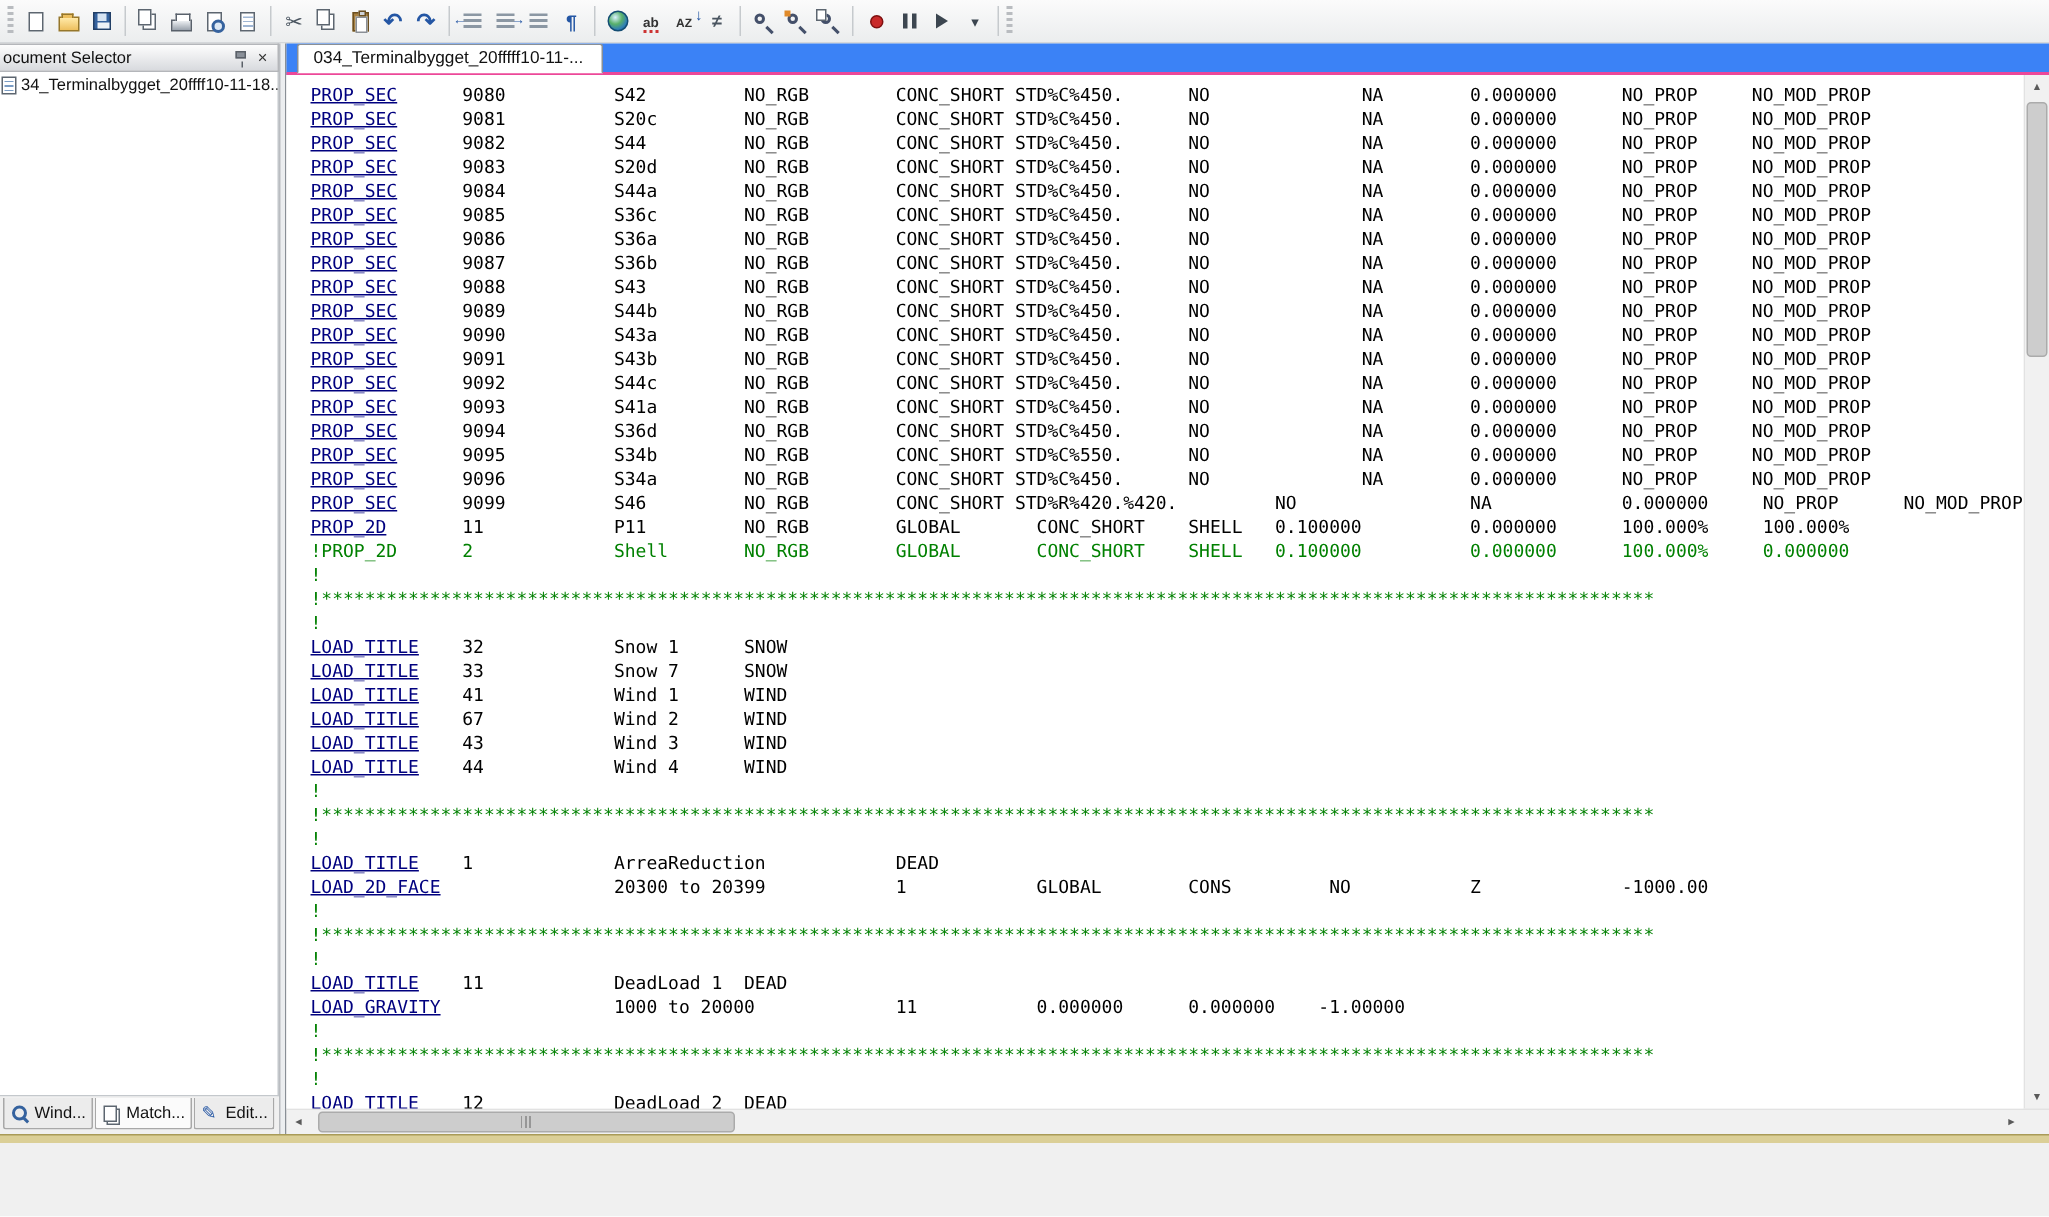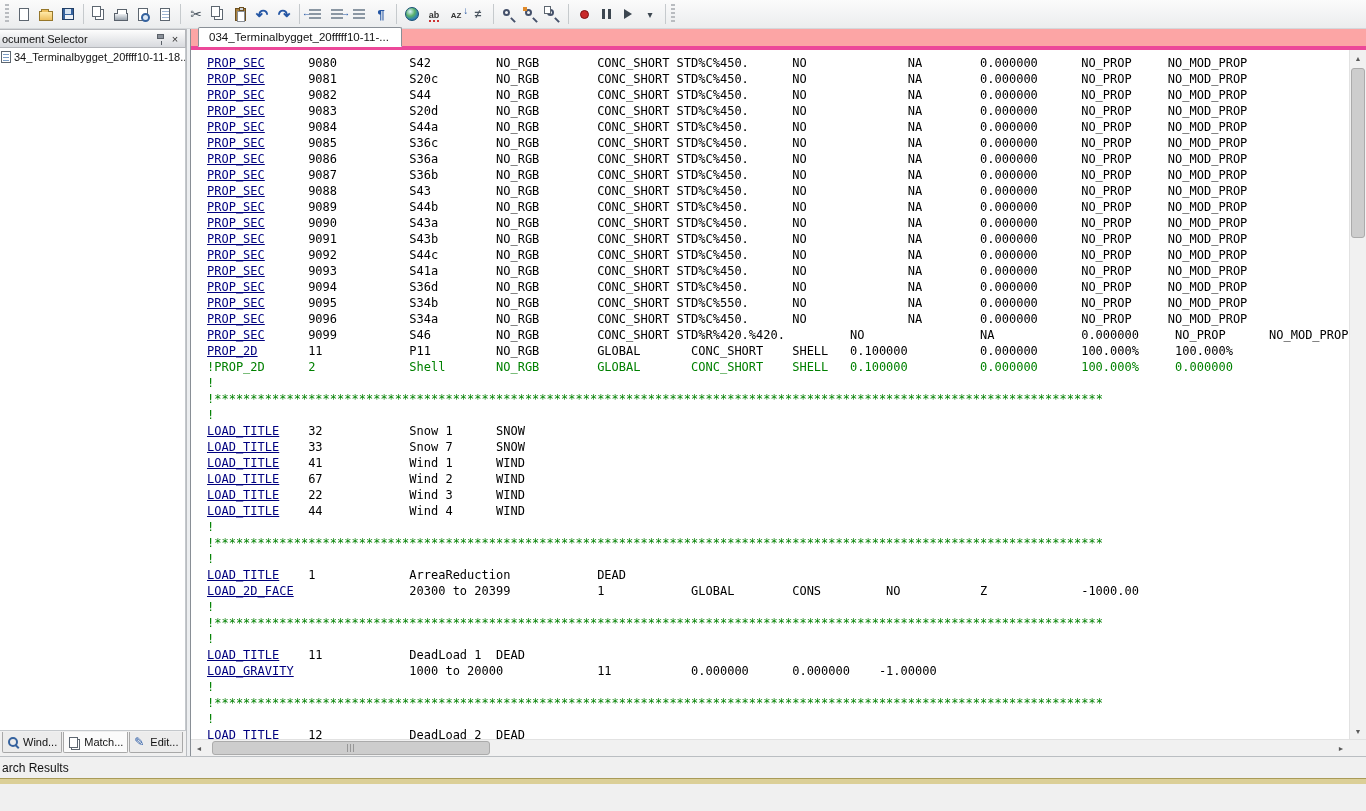--- a/index.html
+++ b/index.html
@@ -79,21 +79,21 @@
   .dock-tab.active { background:#fbfbfb; }
   .mini { width:13px; height:13px; position:relative; display:inline-block; flex:none; }
   .mini-mag::before { content:""; position:absolute; left:1px; top:1px; width:6px; height:6px; border:2px solid #35629e; border-radius:50%; }
   .mini-mag::after { content:""; position:absolute; left:9px; top:8px; width:2px; height:5px; background:#35629e; transform:rotate(-45deg); }
   .mini-docs::before { content:""; position:absolute; left:1px; top:1px; width:7px; height:9px; background:#fff; border:1px solid #5d6670; box-shadow:2px 2px 0 -1px #fff, 2px 2px 0 0 #5d6670; }
   .mini-pen::before { content:"\270E"; font-size:12px; color:#2456a4; position:absolute; left:0; top:-1px; }
   .splitter { width:5px; flex:none; background:#eceef0; border-left:1px solid #b9bcc0; border-right:1px solid #898f96; }
 
   
   .editor-col { flex:1; min-width:0; display:flex; flex-direction:column; }
-  .tabbar { height:21px; flex:none; background:#fca5a5; display:flex; align-items:flex-end; padding-left:7px; border-bottom:4px solid #ec4899; }
+  .tabbar { height:21px; flex:none; background:#3b82f6; display:flex; align-items:flex-end; padding-left:7px; border-bottom:2px solid #ec4899; }
   .tab { background:#fff; border:1px solid #898f96; border-bottom:1px solid #fff; margin-bottom:-1px; border-radius:2px 2px 0 0; padding:3px 12px 3px 10px; font-size:11.5px; white-space:nowrap; }
   .editor-wrap { flex:1; min-height:0; display:flex; background:#fff; }
   .editor { flex:1; min-width:0; position:relative; overflow:hidden; background:#fff; }
   .code { position:absolute; left:0; top:0; padding:5px 0 0 16px; font-family:"DejaVu Sans Mono", monospace; font-size:12px; line-height:16px; }
   .line { position:relative; height:16px; white-space:pre; }
   .cell { position:absolute; top:0; left:calc(var(--c) * 1ch); }
   .kw  { color:var(--kw-color,#00007f);text-decoration:underline; }
   .val { color:#000; }
   .cmt { color:var(--cmt-color,#008000); }
 
@@ -279,21 +279,21 @@
               <div class="line"><span class="cell kw" style="--c: 0;">PROP_SEC</span><span class="cell val" style="--c: 14;">9099</span><span class="cell val" style="--c: 28;">S46</span><span class="cell val" style="--c: 40;">NO_RGB</span><span class="cell val" style="--c: 54;">CONC_SHORT</span><span class="cell val" style="--c: 65;">STD%R%420.%420.</span><span class="cell val" style="--c: 89;">NO</span><span class="cell val" style="--c: 107;">NA</span><span class="cell val" style="--c: 121;">0.000000</span><span class="cell val" style="--c: 134;">NO_PROP</span><span class="cell val" style="--c: 147;">NO_MOD_PROP</span></div>
               <div class="line"><span class="cell kw" style="--c: 0;">PROP_2D</span><span class="cell val" style="--c: 14;">11</span><span class="cell val" style="--c: 28;">P11</span><span class="cell val" style="--c: 40;">NO_RGB</span><span class="cell val" style="--c: 54;">GLOBAL</span><span class="cell val" style="--c: 67;">CONC_SHORT</span><span class="cell val" style="--c: 81;">SHELL</span><span class="cell val" style="--c: 89;">0.100000</span><span class="cell val" style="--c: 107;">0.000000</span><span class="cell val" style="--c: 121;">100.000%</span><span class="cell val" style="--c: 134;">100.000%</span></div>
               <div class="line"><span class="cell cmt" style="--c: 0;">!PROP_2D</span><span class="cell cmt" style="--c: 14;">2</span><span class="cell cmt" style="--c: 28;">Shell</span><span class="cell cmt" style="--c: 40;">NO_RGB</span><span class="cell cmt" style="--c: 54;">GLOBAL</span><span class="cell cmt" style="--c: 67;">CONC_SHORT</span><span class="cell cmt" style="--c: 81;">SHELL</span><span class="cell cmt" style="--c: 89;">0.100000</span><span class="cell cmt" style="--c: 107;">0.000000</span><span class="cell cmt" style="--c: 121;">100.000%</span><span class="cell cmt" style="--c: 134;">0.000000</span></div>
               <div class="line"><span class="cell cmt" style="--c: 0;">!</span></div>
               <div class="line"><span class="cell cmt" style="--c: 0;">!***************************************************************************************************************************</span></div>
               <div class="line"><span class="cell cmt" style="--c: 0;">!</span></div>
               <div class="line"><span class="cell kw" style="--c: 0;">LOAD_TITLE</span><span class="cell val" style="--c: 14;">32</span><span class="cell val" style="--c: 28;">Snow 1</span><span class="cell val" style="--c: 40;">SNOW</span></div>
               <div class="line"><span class="cell kw" style="--c: 0;">LOAD_TITLE</span><span class="cell val" style="--c: 14;">33</span><span class="cell val" style="--c: 28;">Snow 7</span><span class="cell val" style="--c: 40;">SNOW</span></div>
               <div class="line"><span class="cell kw" style="--c: 0;">LOAD_TITLE</span><span class="cell val" style="--c: 14;">41</span><span class="cell val" style="--c: 28;">Wind 1</span><span class="cell val" style="--c: 40;">WIND</span></div>
               <div class="line"><span class="cell kw" style="--c: 0;">LOAD_TITLE</span><span class="cell val" style="--c: 14;">67</span><span class="cell val" style="--c: 28;">Wind 2</span><span class="cell val" style="--c: 40;">WIND</span></div>
-              <div class="line"><span class="cell kw" style="--c: 0;">LOAD_TITLE</span><span class="cell val" style="--c: 14;">22</span><span class="cell val" style="--c: 28;">Wind 3</span><span class="cell val" style="--c: 40;">WIND</span></div>
+              <div class="line"><span class="cell kw" style="--c: 0;">LOAD_TITLE</span><span class="cell val" style="--c: 14;">43</span><span class="cell val" style="--c: 28;">Wind 3</span><span class="cell val" style="--c: 40;">WIND</span></div>
               <div class="line"><span class="cell kw" style="--c: 0;">LOAD_TITLE</span><span class="cell val" style="--c: 14;">44</span><span class="cell val" style="--c: 28;">Wind 4</span><span class="cell val" style="--c: 40;">WIND</span></div>
               <div class="line"><span class="cell cmt" style="--c: 0;">!</span></div>
               <div class="line"><span class="cell cmt" style="--c: 0;">!***************************************************************************************************************************</span></div>
               <div class="line"><span class="cell cmt" style="--c: 0;">!</span></div>
               <div class="line"><span class="cell kw" style="--c: 0;">LOAD_TITLE</span><span class="cell val" style="--c: 14;">1</span><span class="cell val" style="--c: 28;">ArreaReduction</span><span class="cell val" style="--c: 54;">DEAD</span></div>
               <div class="line"><span class="cell kw" style="--c: 0;">LOAD_2D_FACE</span><span class="cell val" style="--c: 28;">20300 to 20399</span><span class="cell val" style="--c: 54;">1</span><span class="cell val" style="--c: 67;">GLOBAL</span><span class="cell val" style="--c: 81;">CONS</span><span class="cell val" style="--c: 94;">NO</span><span class="cell val" style="--c: 107;">Z</span><span class="cell val" style="--c: 121;">-1000.00</span></div>
               <div class="line"><span class="cell cmt" style="--c: 0;">!</span></div>
               <div class="line"><span class="cell cmt" style="--c: 0;">!***************************************************************************************************************************</span></div>
               <div class="line"><span class="cell cmt" style="--c: 0;">!</span></div>
               <div class="line"><span class="cell kw" style="--c: 0;">LOAD_TITLE</span><span class="cell val" style="--c: 14;">11</span><span class="cell val" style="--c: 28;">DeadLoad 1</span><span class="cell val" style="--c: 40;">DEAD</span></div>
@@ -320,18 +320,15 @@
               <span class="hgrip"></span>
             </div>
           </div>
           <div class="sb-btn">►</div>
         </div>
         <div class="scroll-corner"></div>
       </div>
     </div>
   </div>
 
-  <div class="bottom-caption">
-    <span>arch Results</span>
-  </div>
   <div class="tan-strip"></div>
 
 </div>
 
 </body></html>

